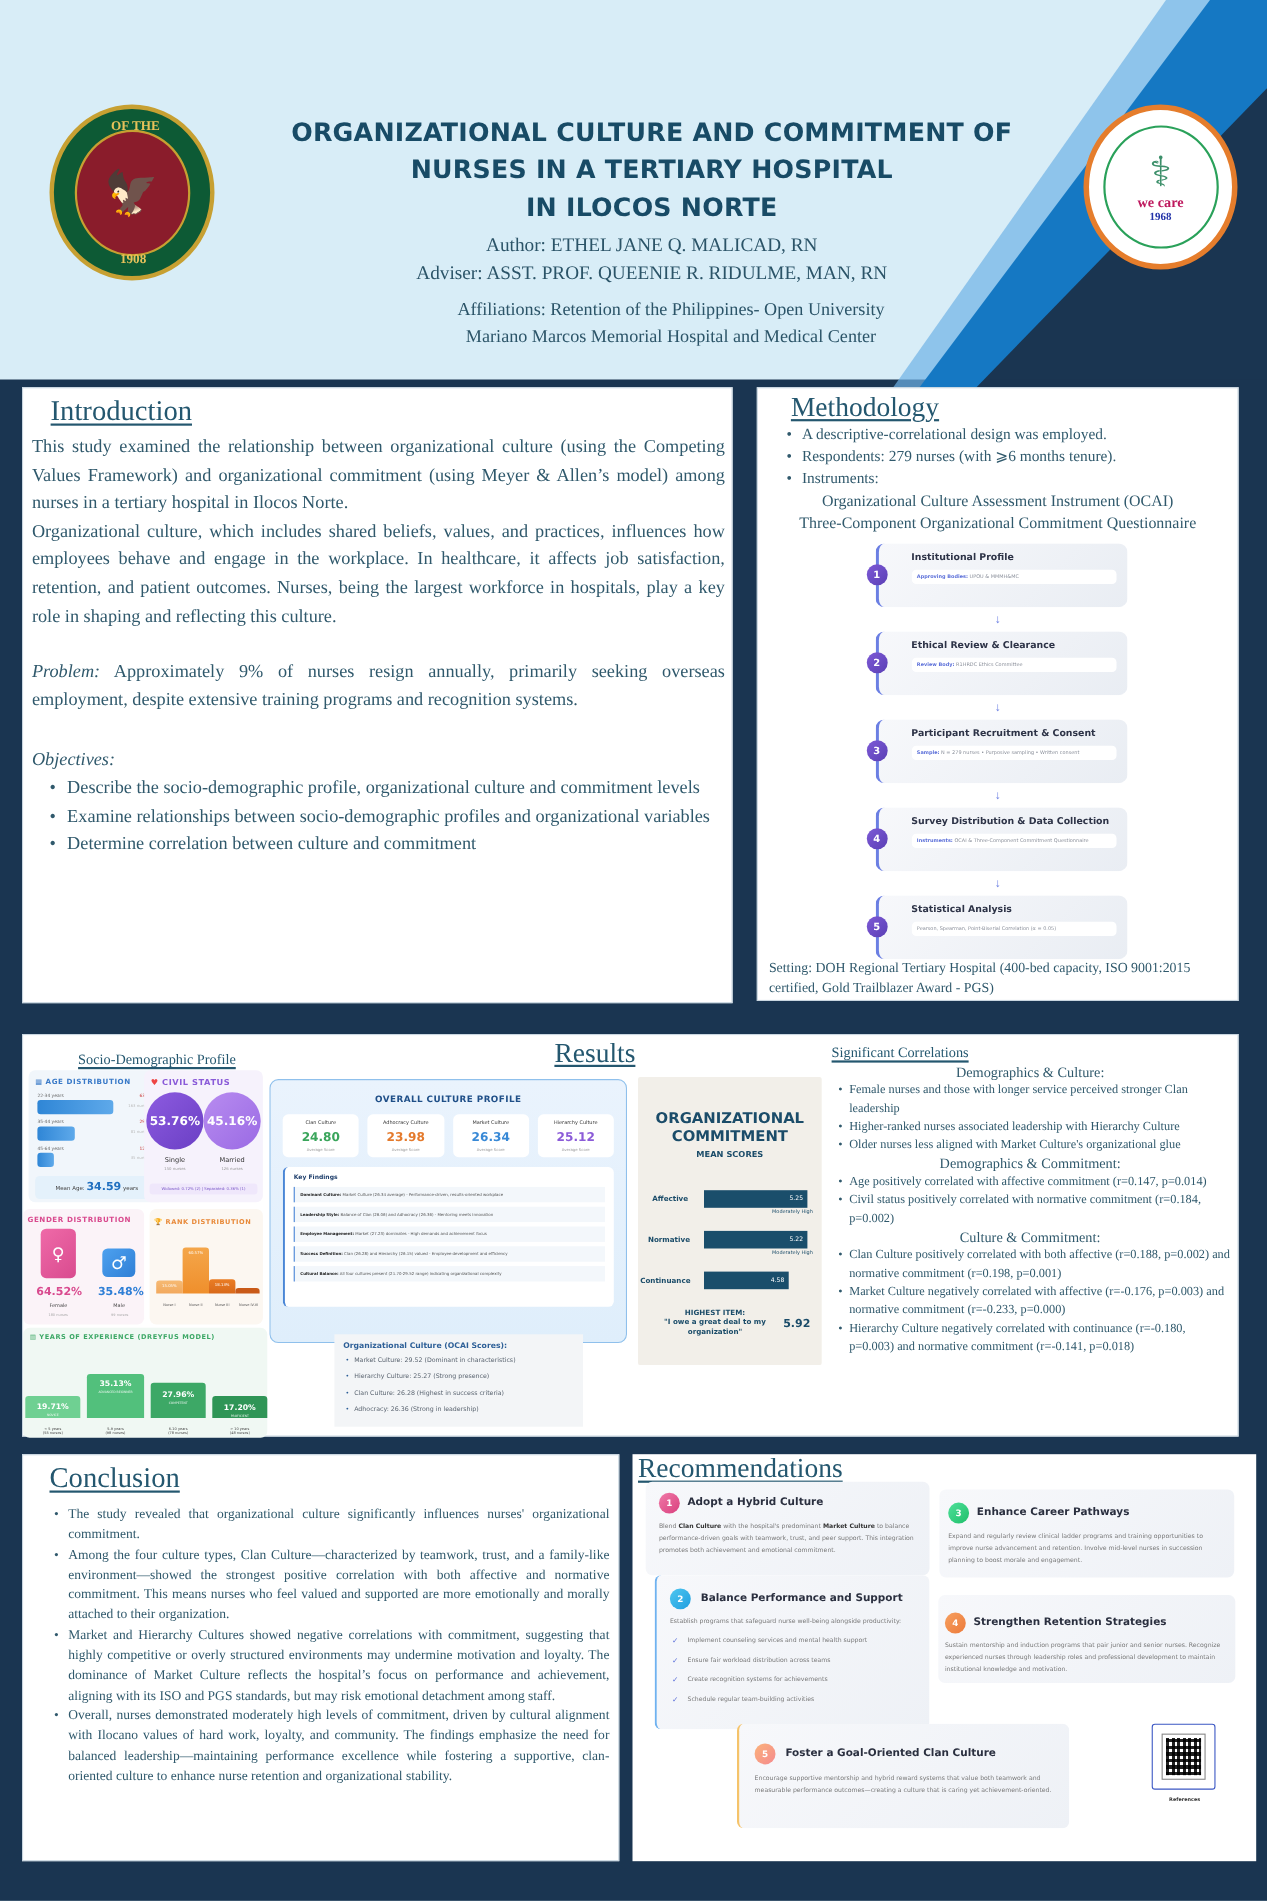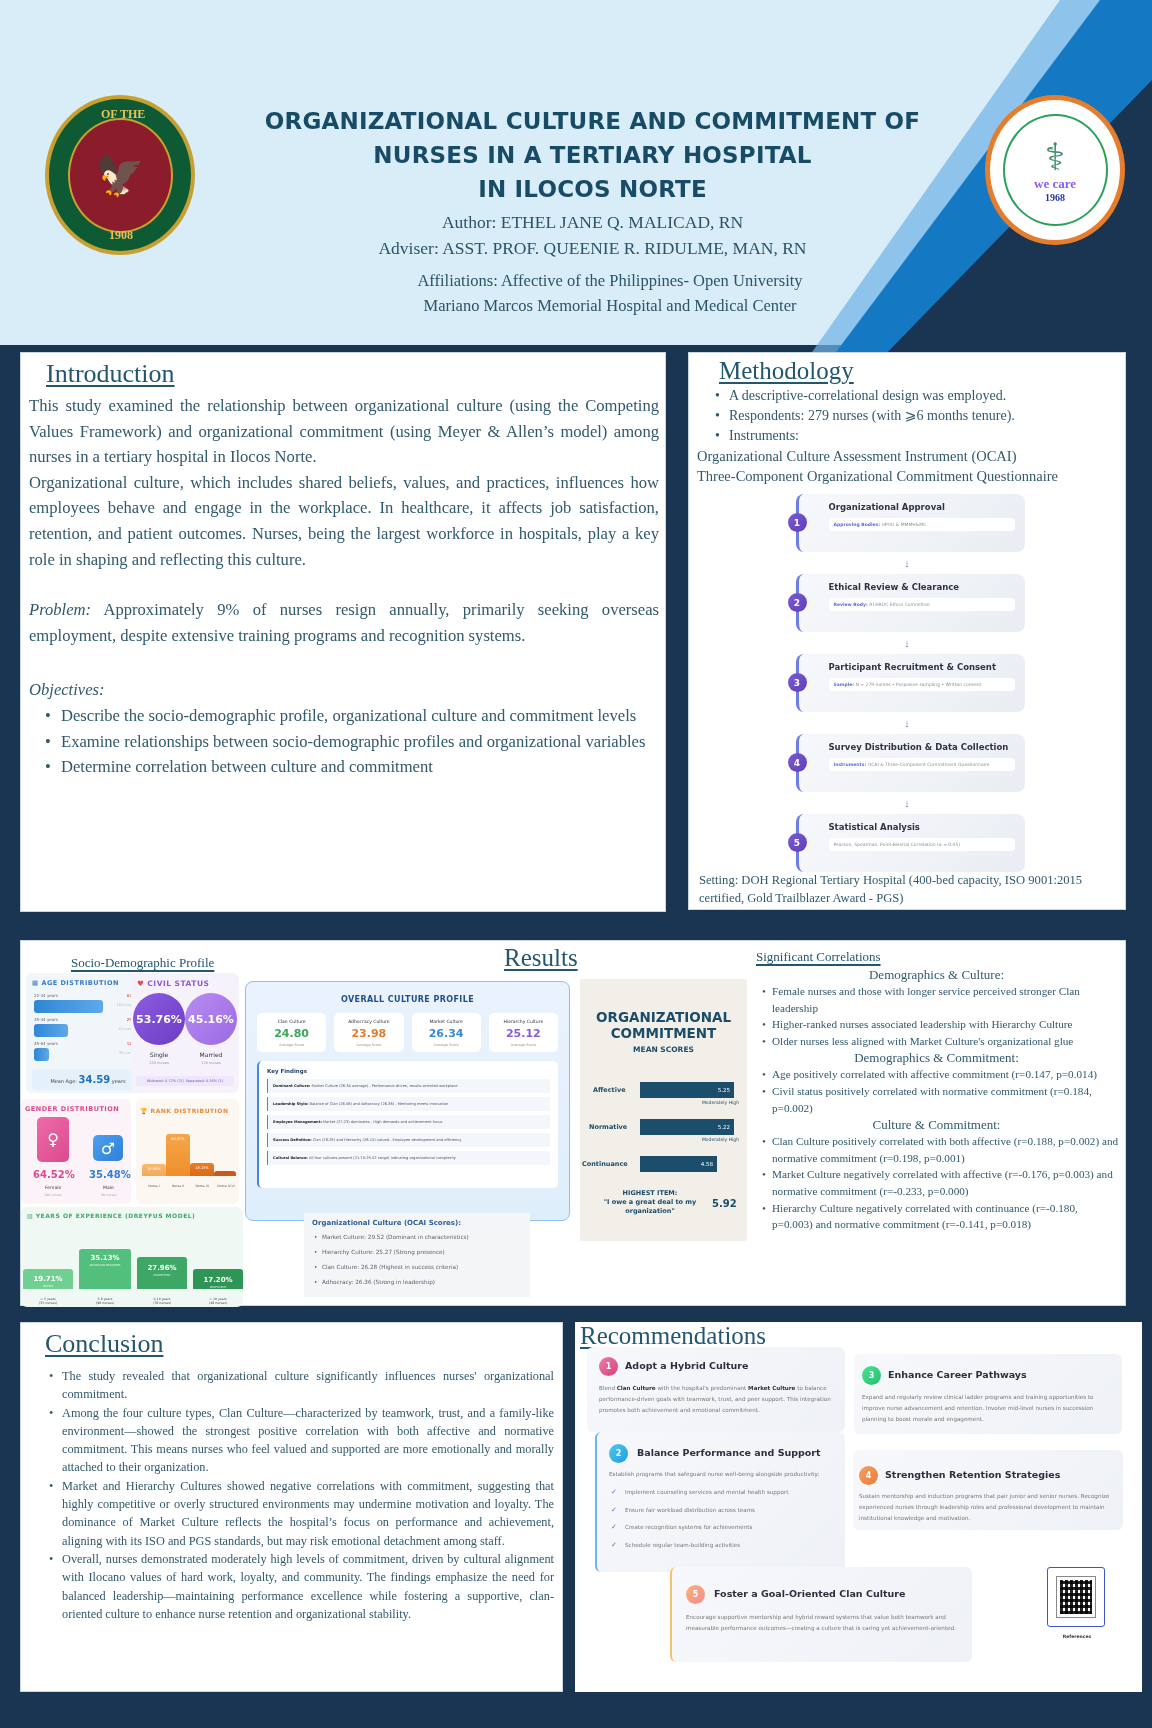--- a/index.html
+++ b/index.html
@@ -10,21 +10,21 @@
   .bg-dark-lower { position: absolute; left: 0; top: 345px; width: 1152px; height: 1383px; background: #1a3551; }
 
   .header { position: absolute; left: 0; top: 0; width: 1152px; height: 340px; }
   .logo { position: absolute; border-radius: 50%; }
   .logo-up { left: 45px; top: 95px; width: 150px; height: 160px; background: #0d5a35; border: 4px solid #c7a032; display: flex; align-items: center; justify-content: center; }
   .logo-up .inner { width: 105px; height: 115px; border-radius: 50%; background: #8a1c2b; border: 2px solid #c7a032; display:flex; align-items:center; justify-content:center; color:#e8b93a; font-size: 40px; }
   .logo-up .ring-text { position:absolute; color:#e8c25a; font-size:12px; font-weight:bold; }
   .logo-mmmh { left: 985px; top: 95px; width: 140px; height: 150px; background: #fff; border: 5px solid #e57d2c; display:flex; align-items:center; justify-content:center; flex-direction: column; }
   .logo-mmmh .inner { width: 105px; height: 112px; border-radius: 50%; border: 2px solid #2aa15a; display:flex; flex-direction:column; align-items:center; justify-content:center; }
   .logo-mmmh .torch { color:#3c8f6a; font-size: 38px; line-height: 1; }
-  .logo-mmmh .we { color:#8b5cf6; font-size: 13px; font-weight: bold; }
+  .logo-mmmh .we { color:#be185d; font-size: 13px; font-weight: bold; }
   .logo-mmmh .yr { color:#2232a8; font-size: 10px; font-weight: bold; }
 
   .title { position: absolute; left: 205px; top: 104px; width: 775px; text-align: center; font-family: "DejaVu Sans", sans-serif; font-weight: bold; font-size: 23px; line-height: 34px; color: #184b66; letter-spacing: .2px; }
   .author, .adviser { position: absolute; left: 205px; width: 775px; text-align:center; font-size: 17.5px; color:#2b5468; }
   .author { top: 212px; }
   .adviser { top: 238px; }
   .aff { position: absolute; left: 240px; width: 740px; text-align:center; font-size: 16.5px; color:#2b5468; line-height: 25px; }
   .aff1 { top: 268px; }
   .aff2 { top: 293px; }
 
@@ -40,21 +40,21 @@
   .intro ul { list-style: none; padding-left: 10px; }
   .intro li { font-size: 16.6px; line-height: 25.6px; text-align: justify; padding-left: 22px; position: relative; color:#30596c; }
   .intro li::before { content: "•"; position: absolute; left: 6px; }
 
   
   .method { left: 688px; top: 352px; width: 438px; height: 558px; padding: 4px 8px; }
   .method .sec-title { font-size: 25px; margin-left: 22px; }
   .method ul { list-style: none; padding-left: 18px; margin-top: 1px; }
   .method li { font-size: 14px; line-height: 20px; position: relative; padding-left: 14px; color: #30596c; }
   .method li::before { content: "•"; position: absolute; left: 0; }
-  .method .instr { font-size: 14.5px; line-height: 20px; color: #30596c; }
+  .method .instr { text-align: center; font-size: 14.5px; line-height: 20px; color: #30596c; }
   .flow { position: relative; margin: 8px auto 0; width: 235px; }
   .step { position: relative; background: linear-gradient(135deg,#f7f8fb,#e9edf3); border-radius: 8px; height: 58px; padding: 8px 10px 0 30px; border-left: 3px solid #6b7fe3; margin-left: 6px; }
   .step .num { position: absolute; left: -11px; top: 19px; width: 19px; height: 19px; border-radius: 50%; background: linear-gradient(135deg,#7d5ad6,#5b3fb5); color: #fff; font-family: "DejaVu Sans", sans-serif; font-size: 9px; font-weight: bold; display: flex; align-items: center; justify-content: center; }
   .step .st { font-family: "DejaVu Sans", sans-serif; font-size: 8.5px; font-weight: bold; color: #2d3347; }
   .step .sd { margin-top: 6px; background: #fff; border-radius: 4px; padding: 4px 5px; font-family: "DejaVu Sans", sans-serif; font-size: 4.5px; color: #8a8f9a; white-space: nowrap; overflow: hidden; }
   .step .sd b { color: #5b6fd9; }
   .arrow { text-align: center; color: #6b7fe3; font-size: 11px; height: 22px; line-height: 22px; }
   .method .setting { position: absolute; left: 10px; top: 518px; width: 420px; font-size: 12.6px; line-height: 18px; color: #30596c; }
 
   
@@ -173,21 +173,21 @@
       <div class="yr">1968</div>
     </div>
   </div>
   <div class="title">
     <div>ORGANIZATIONAL CULTURE AND COMMITMENT OF</div>
     <div>NURSES IN A TERTIARY HOSPITAL</div>
     <div>IN ILOCOS NORTE</div>
   </div>
   <div class="author">Author: ETHEL JANE Q. MALICAD, RN</div>
   <div class="adviser">Adviser: ASST. PROF. QUEENIE R. RIDULME, MAN, RN</div>
-  <div class="aff aff1">Affiliations: Affective of the Philippines- Open University</div>
+  <div class="aff aff1">Affiliations: Retention of the Philippines- Open University</div>
   <div class="aff aff2">Mariano Marcos Memorial Hospital and Medical Center</div>
 </div>
 
 <div class="panel intro">
   <div class="sec-title">Introduction</div>
   <p>This study examined the relationship between organizational culture (using the Competing Values Framework) and organizational commitment (using Meyer &amp; Allen’s model) among nurses in a tertiary hospital in Ilocos Norte.</p>
   <p>Organizational culture, which includes shared beliefs, values, and practices, influences how employees behave and engage in the workplace. In healthcare, it affects job satisfaction, retention, and patient outcomes. Nurses, being the largest workforce in hospitals, play a key role in shaping and reflecting this culture.</p>
   <div class="gap"></div>
   <p><i>Problem:</i><span> Approximately 9% of nurses resign annually, primarily seeking overseas employment, despite extensive training programs and recognition systems.</span></p>
   <div class="gap"></div>
@@ -204,21 +204,21 @@
   <ul>
     <li>A descriptive-correlational design was employed.</li>
     <li>Respondents: 279 nurses (with ⩾6 months tenure).</li>
     <li>Instruments:</li>
   </ul>
   <div class="instr">Organizational Culture Assessment Instrument (OCAI)</div>
   <div class="instr">Three-Component Organizational Commitment Questionnaire</div>
   <div class="flow">
     <div class="step">
         <div class="num">1</div>
-        <div class="st">Organizational Approval</div>
+        <div class="st">Institutional Profile</div>
         <div class="sd"><b>Approving Bodies:</b> <span>UPOU &amp; MMMH&amp;MC</span></div>
       </div>
     <div class="arrow">↓</div>
     <div class="step">
         <div class="num">2</div>
         <div class="st">Ethical Review &amp; Clearance</div>
         <div class="sd"><b>Review Body:</b> <span>R1HRDC Ethics Committee</span></div>
       </div>
     <div class="arrow">↓</div>
     <div class="step">

